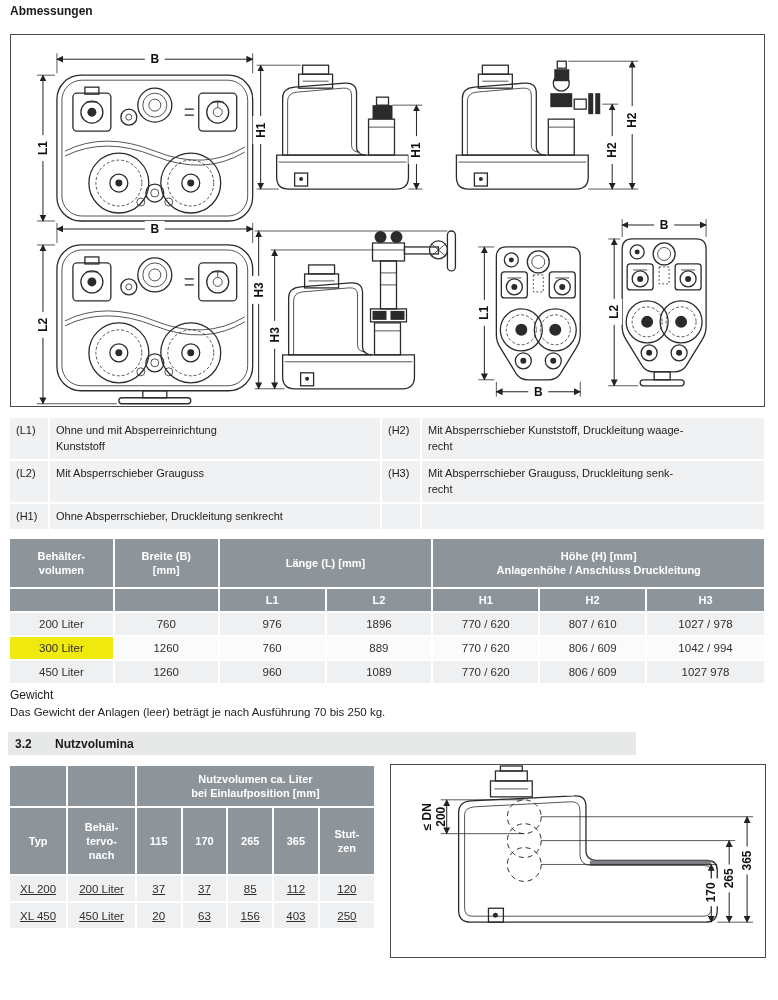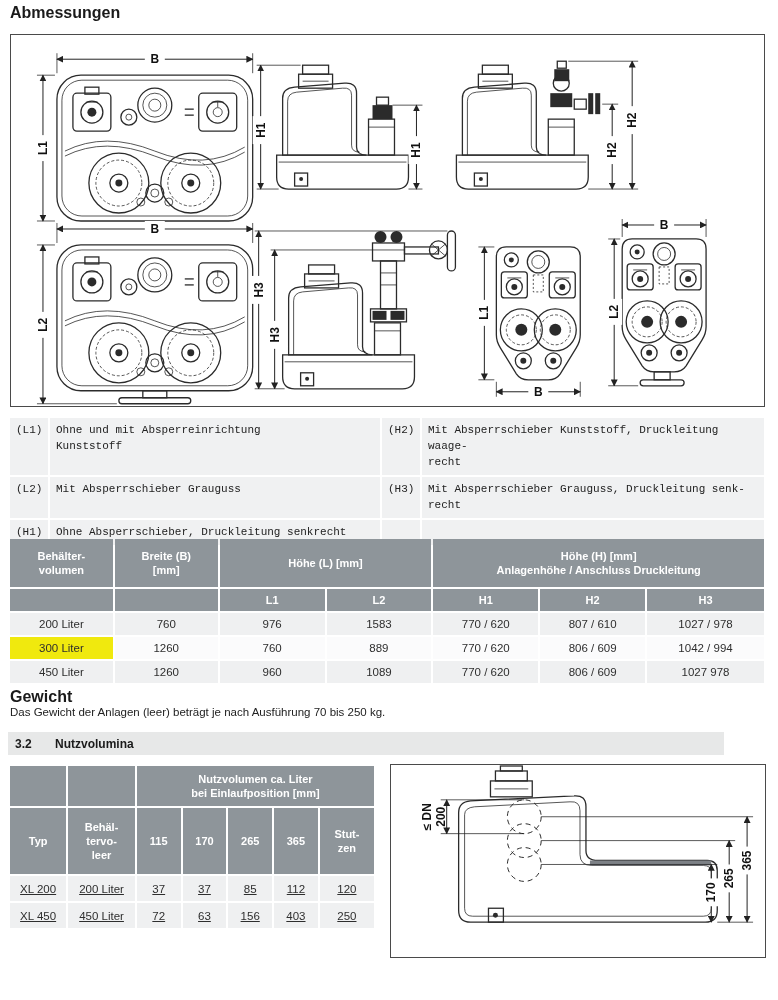--- a/index.html
+++ b/index.html
@@ -1,54 +1,54 @@
 <!DOCTYPE html>
 <html><head>
 <meta charset="utf-8">
 <style>
   html,body{margin:0;padding:0;background:#fff;}
   .page{position:relative;width:778px;height:1000px;background:#fff;overflow:hidden;
         font-family:"Liberation Sans",sans-serif;color:#1a1a1a;}
   .abs{position:absolute;}
-  .page-title{left:10px;top:4px;font-size:16px;font-weight:bold;}
+  .page-title{left:10px;top:4px;font-size:12px;font-weight:bold;}
   .figbox{border:1.5px solid #4a4a4a;background:#fff;}
   .fig1{left:10px;top:34px;width:753px;height:371px;}
   .fig2{left:390px;top:764px;width:374px;height:192px;}
   svg{display:block;}
   .ln{stroke:#2b2b2b;stroke-width:1.3;fill:none;}
   .ln2{stroke:#2b2b2b;stroke-width:0.8;fill:none;}
   .fill{fill:#2b2b2b;stroke:none;}
   .dash{stroke:#2b2b2b;stroke-width:1;fill:none;stroke-dasharray:5 4;}
   .dim{stroke:#222;stroke-width:1;fill:none;}
   .ext{stroke:#222;stroke-width:0.75;fill:none;}
   .dimtxt{font-size:12px;fill:#111;font-weight:bold;}
   .wbg{fill:#ffffff;}
   
   .legend{left:10px;top:418px;width:756px;display:grid;
           grid-template-columns:38px 330px 38px 342px;gap:2px;font-size:11px;}
-  .legend div{background:#f0f1f2;padding:5px 6px 4px 6px;line-height:1.45;color:#222;font-family:Liberation Mono, monospace;}
+  .legend div{background:#f0f1f2;padding:5px 6px 4px 6px;line-height:1.45;color:#222;}
   .legend .key{text-align:left;}
   .prewrap{white-space:pre-line;}
   
   table{border-collapse:separate;border-spacing:2px;table-layout:fixed;}
   .dimtable{left:8px;top:537px;width:758px;}
   .nutztable{left:8px;top:764px;width:368px;}
   th{background:#8e959a;color:#fff;font-size:11px;font-weight:bold;line-height:1.3;
      vertical-align:middle;text-align:center;padding:2px 3px;}
   td{font-size:11.5px;text-align:center;vertical-align:middle;color:#2e2e2e;padding:1px 2px;}
   .dimtable td{height:20px;}
   .nutztable td{height:23px;text-decoration:underline;}
   tr.odd td{background:#eff0f1;}
   tr.even td{background:#fbfbfc;}
   td.hl{background:#f0e90e !important;}
   .subhead th{height:18px;}
   
-  .gewicht-h{left:10px;top:688px;font-size:16px;font-weight:bold;}
+  .gewicht-h{left:10px;top:688px;font-size:12px;font-weight:normal;}
   .gewicht-p{left:10px;top:706px;font-size:11.5px;color:#222;}
-  .secbar{left:8px;top:732px;width:716px;height:23px;background:#e7e8e8;
+  .secbar{left:8px;top:732px;width:628px;height:23px;background:#e7e8e8;
           display:flex;align-items:center;font-size:12px;font-weight:bold;}
   .secbar .num{margin-left:7px;width:40px;}
 </style>
 </head>
 <body>
 
 <div class="page">
 
   <div class="abs page-title">Abmessungen</div>
 
@@ -323,38 +323,38 @@
         <col style="width:104px">
         <col style="width:104px">
         <col style="width:116px">
       </colgroup>
     <tbody>
         <tr>
       <th class="prewrap" style="height:44px">Behälter-
 volumen</th>
       <th class="prewrap">Breite (B)
 [mm]</th>
-      <th colspan="2">Höhe (L) [mm]</th>
+      <th colspan="2">Länge (L) [mm]</th>
       <th colspan="3" class="prewrap">Höhe (H) [mm]
 Anlagenhöhe / Anschluss Druckleitung</th>
     </tr>
     <tr class="subhead">
       <th></th>
       <th></th>
       <th>L1</th>
       <th>L2</th>
       <th>H1</th>
       <th>H2</th>
       <th>H3</th>
     </tr>
     <tr class="odd">
       <td>200 Liter</td>
       <td>760</td>
       <td>976</td>
-      <td>1583</td>
+      <td>1896</td>
       <td>770 / 620</td>
       <td>807 / 610</td>
       <td>1027 / 978</td>
     </tr>
     <tr class="even">
       <td class="hl">300 Liter</td>
       <td>1260</td>
       <td>760</td>
       <td>889</td>
       <td>770 / 620</td>
@@ -395,41 +395,41 @@
         <tr>
       <th></th>
       <th></th>
       <th colspan="5" class="prewrap" style="height:36px">Nutzvolumen ca. Liter
 bei Einlaufposition [mm]</th>
     </tr>
     <tr>
       <th style="height:62px">Typ</th>
       <th class="prewrap">Behäl-
 tervo-
-leer</th>
+nach</th>
       <th>115</th>
       <th>170</th>
       <th>265</th>
       <th>365</th>
       <th class="prewrap">Stut-
 zen</th>
     </tr>
     <tr class="odd">
       <td>XL 200</td>
       <td>200 Liter</td>
       <td>37</td>
       <td>37</td>
       <td>85</td>
       <td>112</td>
       <td>120</td>
     </tr>
     <tr class="odd">
       <td>XL 450</td>
       <td>450 Liter</td>
-      <td>72</td>
+      <td>20</td>
       <td>63</td>
       <td>156</td>
       <td>403</td>
       <td>250</td>
     </tr>
   </tbody>
     </table>
 
   <div class="abs figbox fig2">
     <svg width="374" height="192" viewBox="0 0 376 193">

